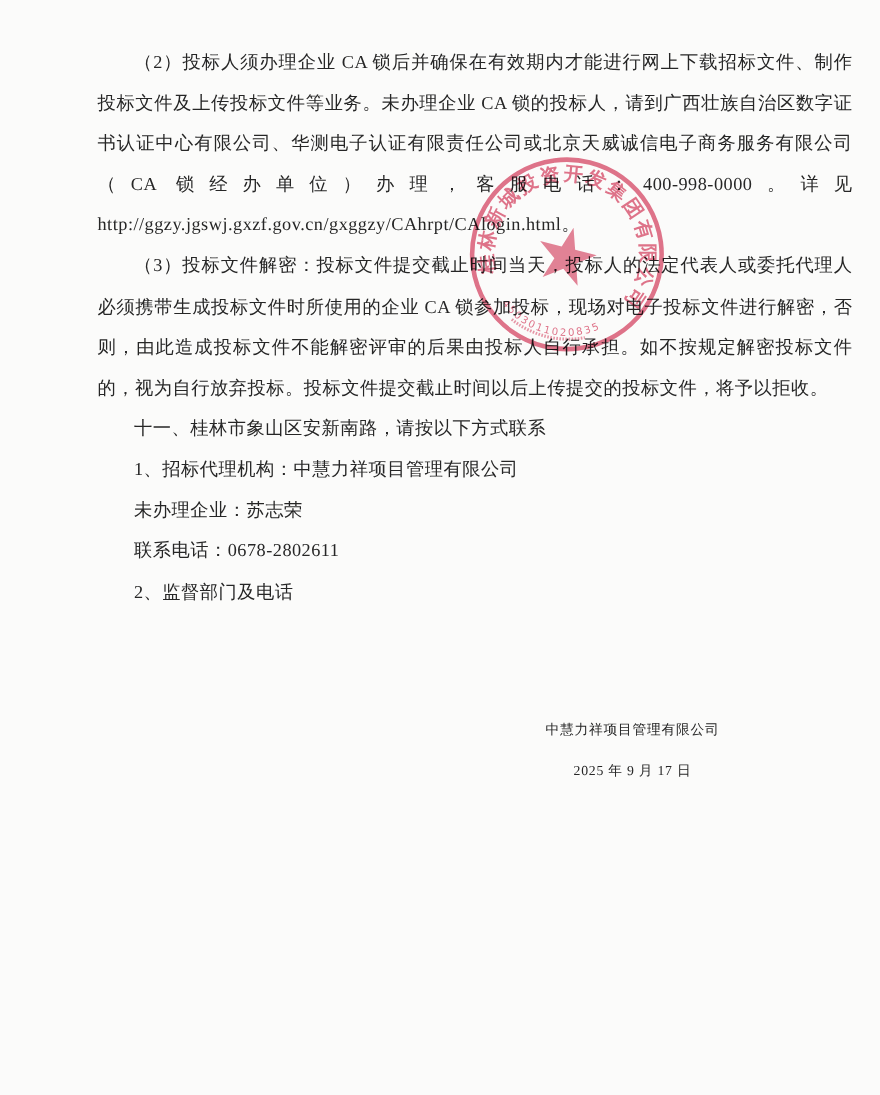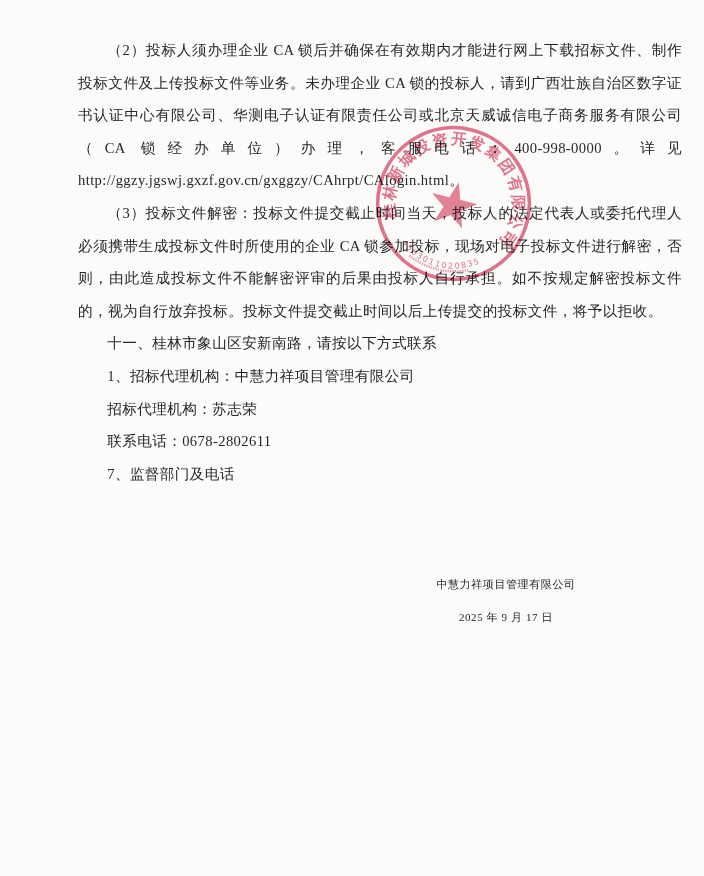--- a/index.html
+++ b/index.html
@@ -69,23 +69,23 @@
   }
 </style>
 </head>
 <body>
 
 <div class="doc">
   <p class="indent">（2）投标人须办理企业 CA 锁后并确保在有效期内才能进行网上下载招标文件、制作投标文件及上传投标文件等业务。未办理企业 CA 锁的投标人，请到广西壮族自治区数字证书认证中心有限公司、华测电子认证有限责任公司或北京天威诚信电子商务服务有限公司（CA 锁经办单位）办理，客服电话：400-998-0000。详见 http://ggzy.jgswj.gxzf.gov.cn/gxggzy/CAhrpt/CAlogin.html。</p>
   <p class="indent">（3）投标文件解密：投标文件提交截止时间当天，投标人的法定代表人或委托代理人必须携带生成投标文件时所使用的企业 CA 锁参加投标，现场对电子投标文件进行解密，否则，由此造成投标文件不能解密评审的后果由投标人自行承担。如不按规定解密投标文件的，视为自行放弃投标。投标文件提交截止时间以后上传提交的投标文件，将予以拒收。</p>
   <p class="indent">十一、桂林市象山区安新南路，请按以下方式联系</p>
   <p class="indent">1、招标代理机构：中慧力祥项目管理有限公司</p>
-  <p class="indent">招标代理机构：苏志荣</p>
+  <p class="indent">未办理企业：苏志荣</p>
   <p class="indent">联系电话：0678-2802611</p>
-  <p class="indent">7、监督部门及电话</p>
+  <p class="indent">2、监督部门及电话</p>
 </div>
 
 <div class="signature">
   <div>中慧力祥项目管理有限公司</div>
   <div>2025 年 9 月 17 日</div>
 </div>
 
 <div class="seal">
   <svg viewBox="0 0 200 200">
     <defs>

